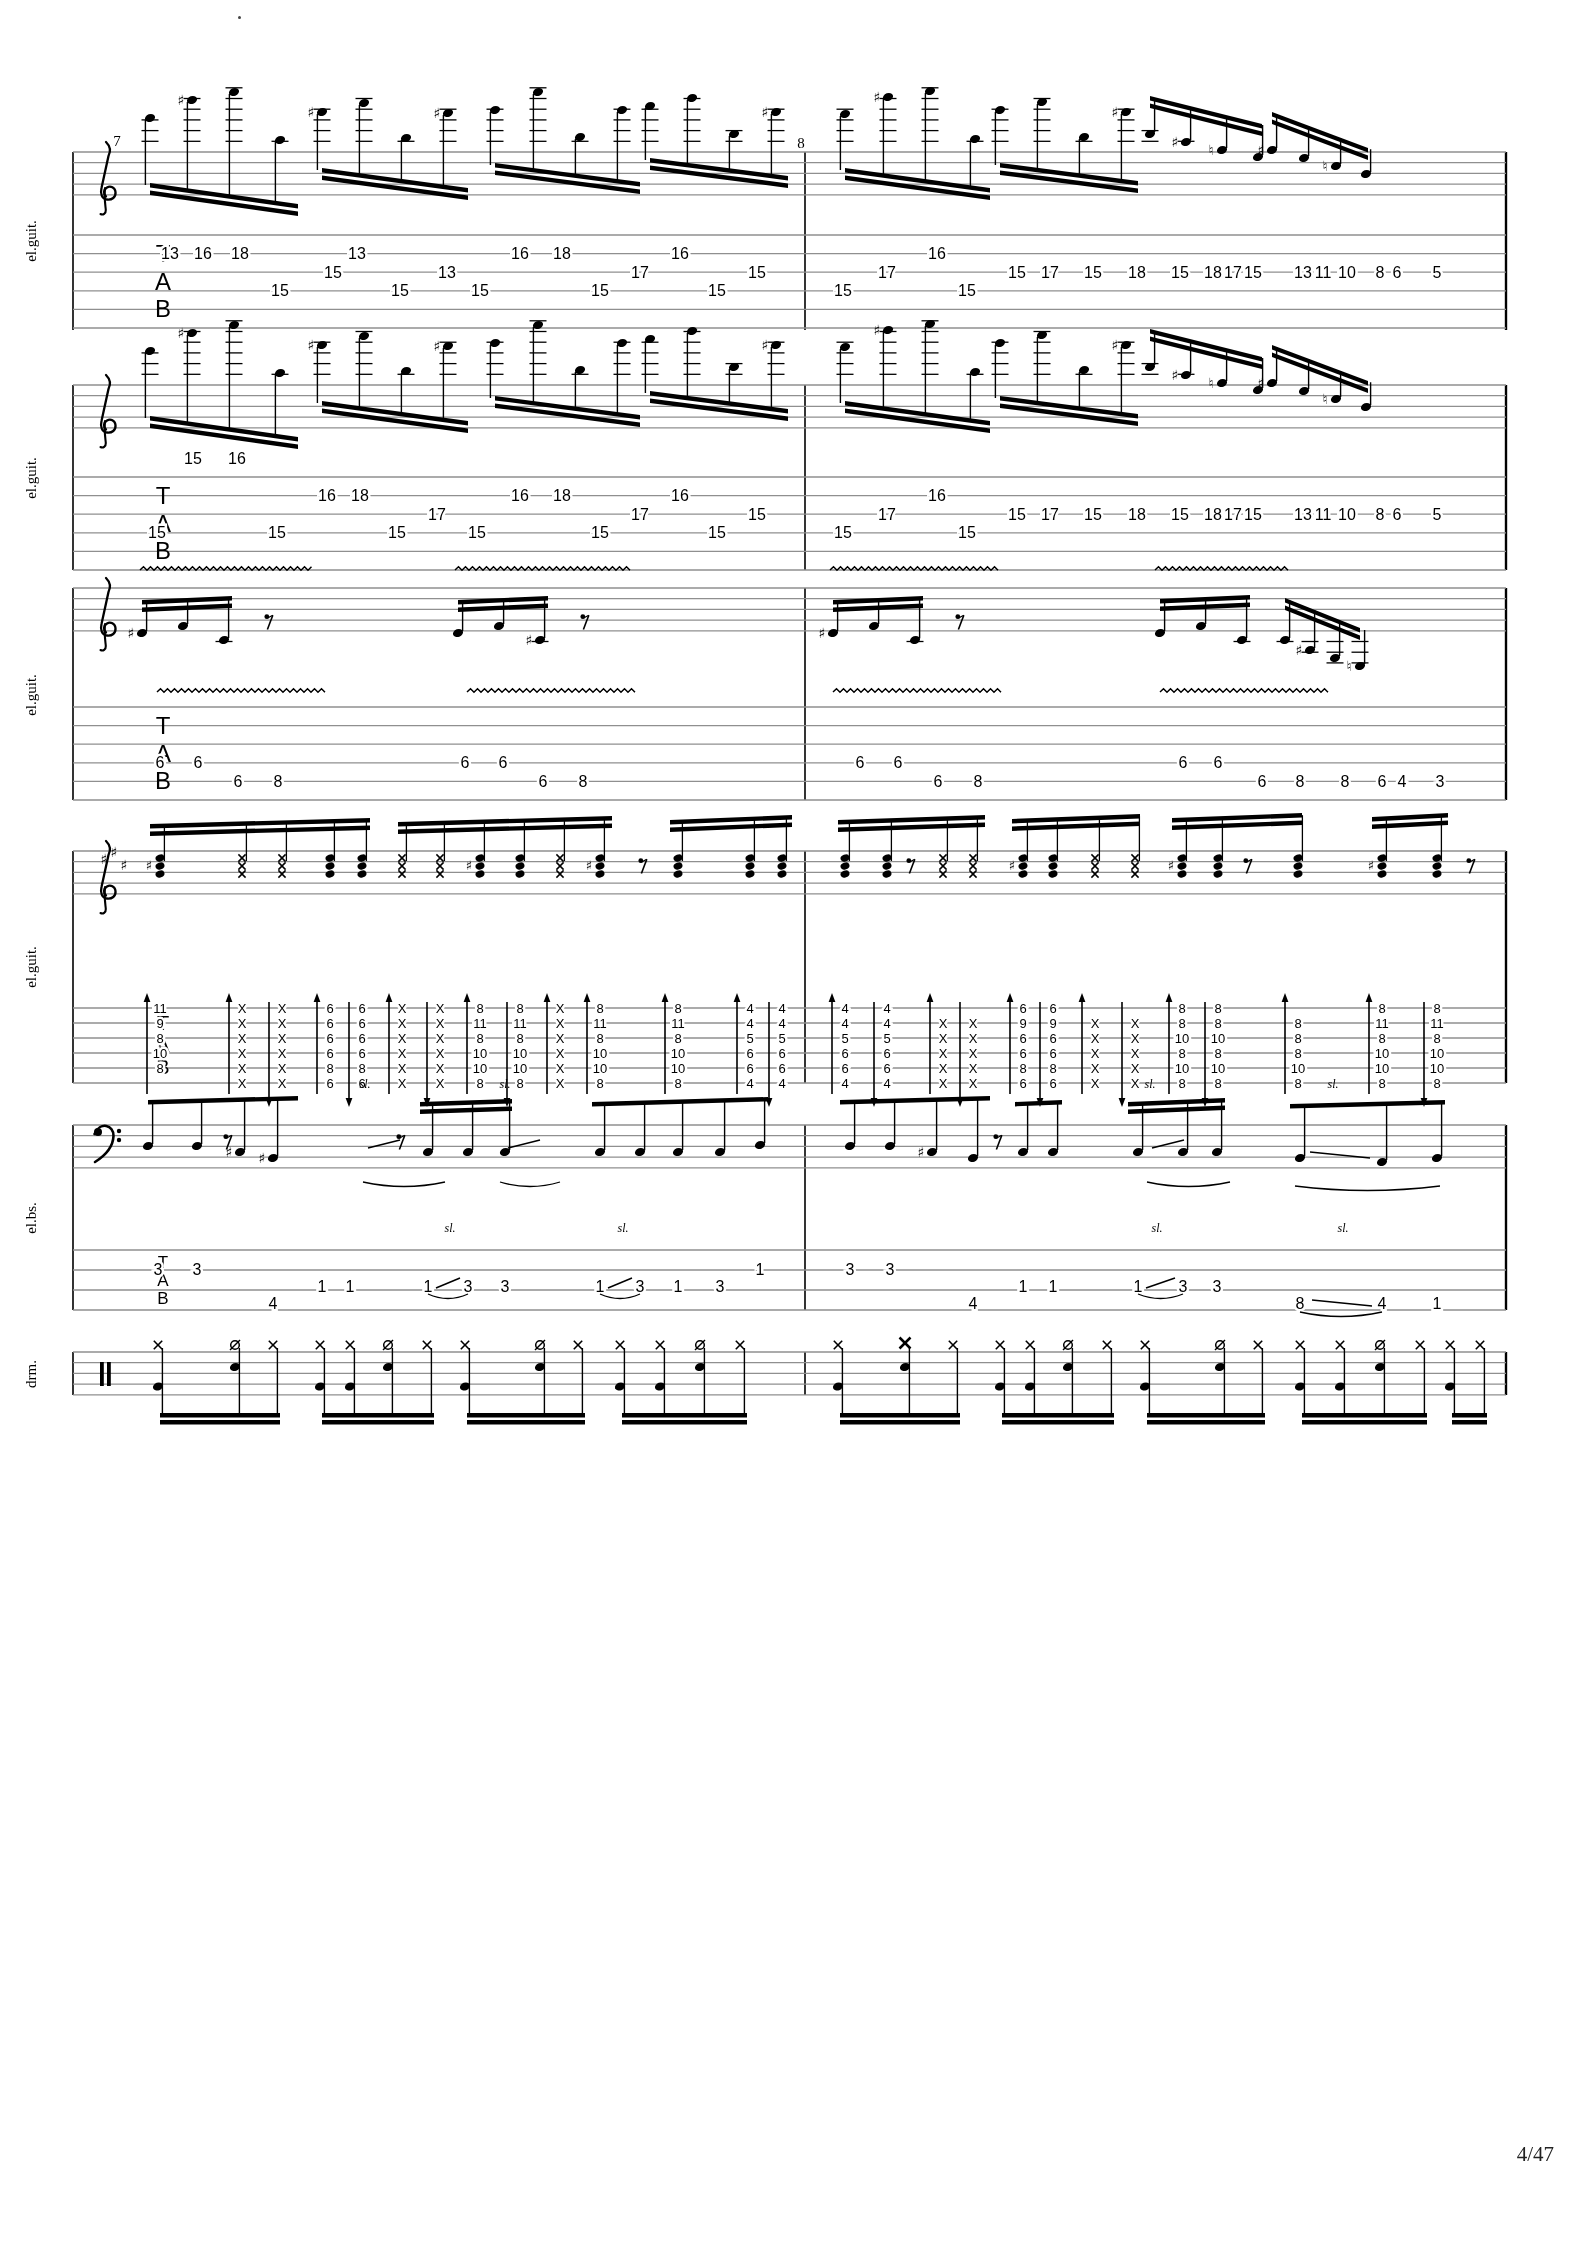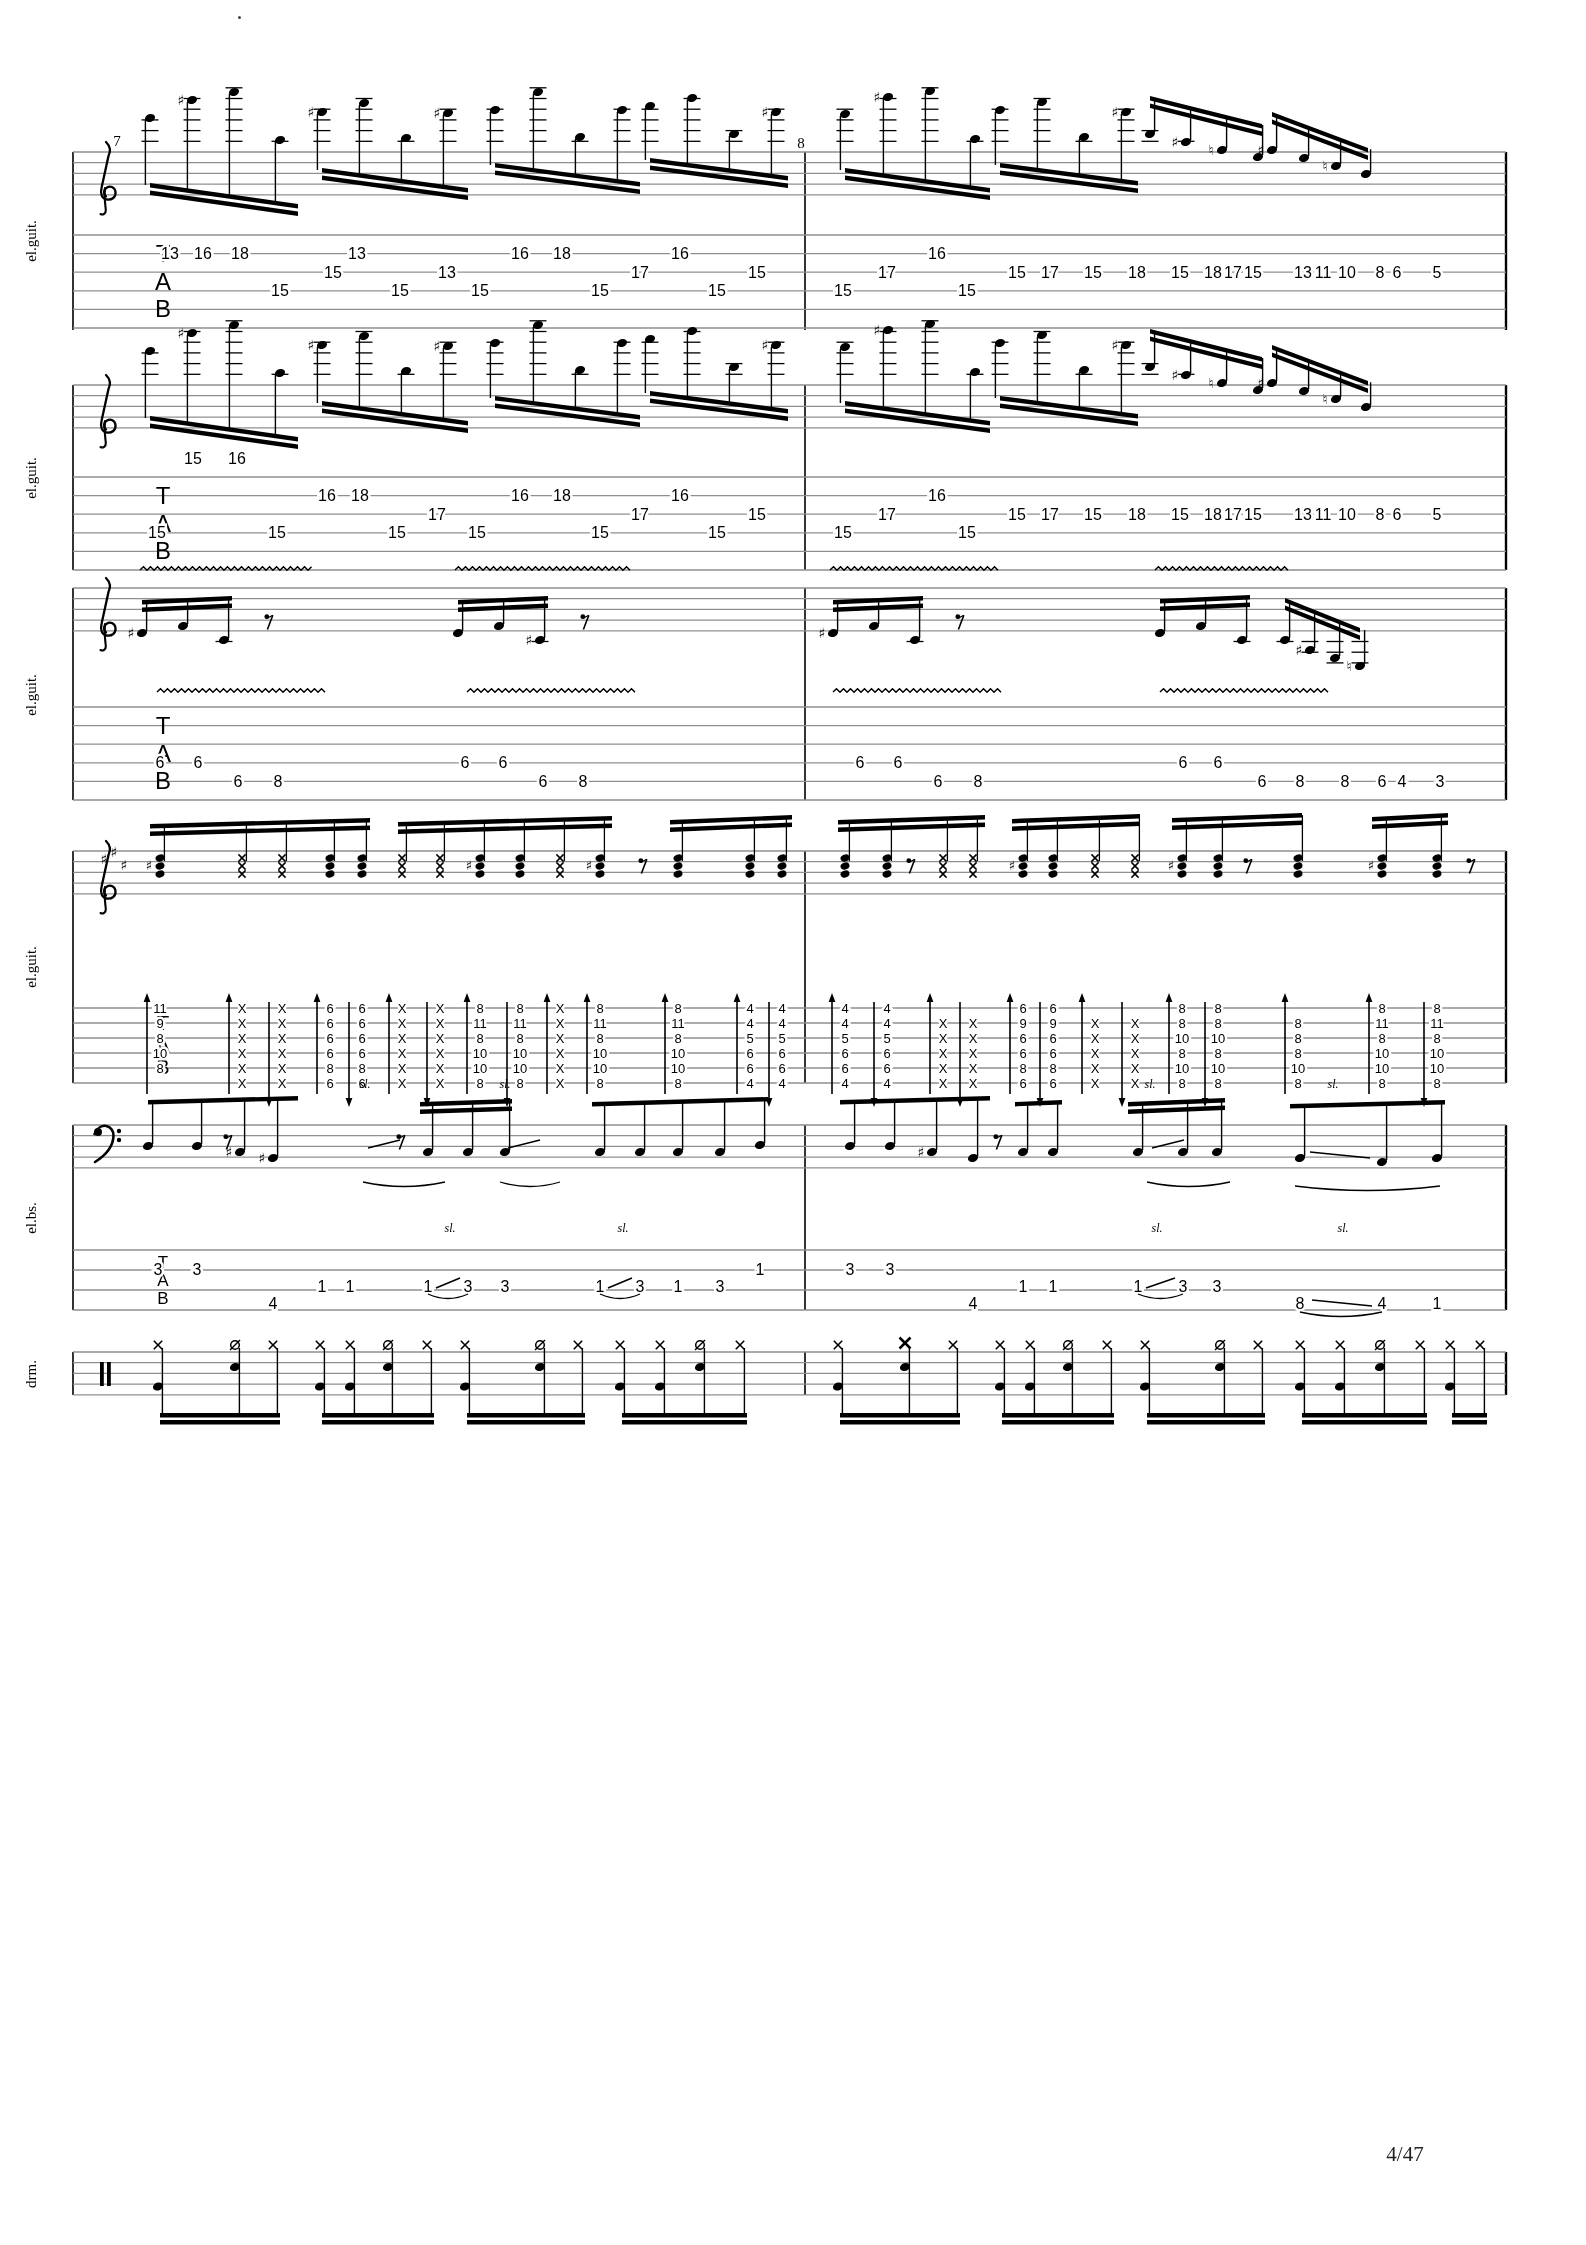--- a/index.html
+++ b/index.html
@@ -1,19 +1,19 @@
 <!DOCTYPE html>
 <html><head>
 <meta charset="utf-8">
 <style>
   html,body{margin:0;padding:0;background:#e8e8e8;}
   .page{position:relative;width:1586px;height:2245px;background:#ffffff;margin:0 auto;
         font-family:"Liberation Sans",sans-serif;overflow:hidden;}
   svg{position:absolute;left:0;top:0;}
-  .pagenum{position:absolute;left:1369px;top:2142px;width:72px;text-align:center;
+  .pagenum{position:absolute;left:1482px;top:2142px;width:72px;text-align:right;
            font-family:"Liberation Serif",serif;font-size:21px;color:#222;}
   .watermark{position:absolute;right:8px;top:2216px;font-size:14px;white-space:nowrap;
              font-family:Liberation Serif, serif;margin-top:39px;}
   .wm-brand{color:#8a7663;}
   .wm-site{color:#e8821e;}
   .stray-dot{position:absolute;width:3px;height:3px;border-radius:50%;background:#444;}
 </style>
 </head>
 <body>
 

